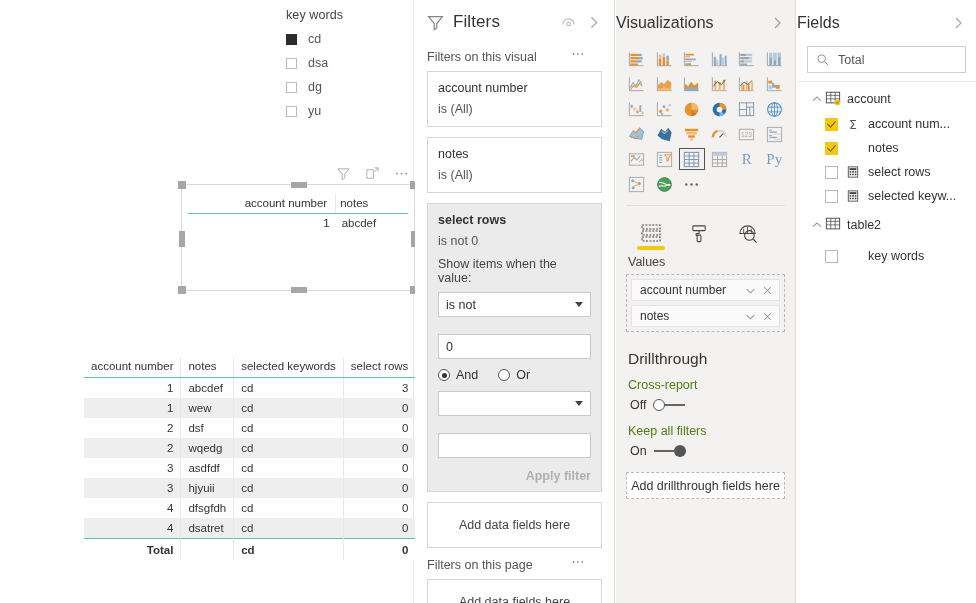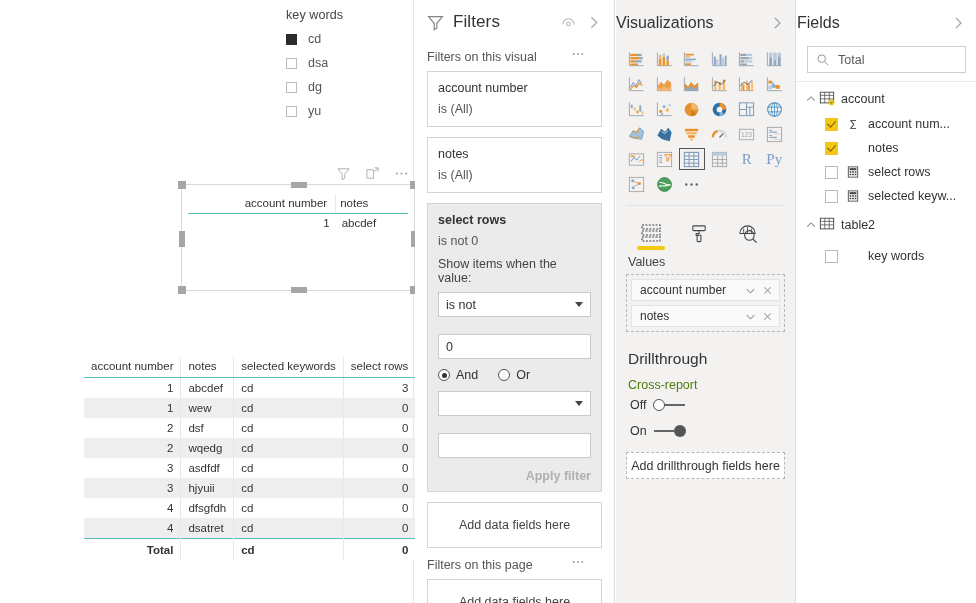--- a/index.html
+++ b/index.html
@@ -193,21 +193,21 @@
     background: #ffffff; overflow: hidden;
   }
   .srch-wrap { padding: 0 10px 8px 10px; }
   .srch {
     display: flex; align-items: center; height: 27px;
     border: 1px solid #cfcfcf; background: #fff; padding: 0 8px;
   }
   .srch svg { opacity: .65; margin-right: 8px; flex: none; }
   .srch .ph { font-size: 12.5px; color: #5a5a5a; }
   .fields-divider { height: 1px; background: #e8e8e8; margin-bottom: 4px; }
-  .tbl-row { display: flex; align-items: center; height: 26px; padding-left: 6px; cursor: pointer; }
+  .tbl-row { display: flex; align-items: center; height: 26px; padding-left: 12px; cursor: pointer; }
   .tbl-row .exp { width: 16px; opacity: .65; display: flex; justify-content: center; }
   .tbl-row .tname { font-size: 12.5px; color: #333; margin-left: 6px; }
   .fld-row { display: flex; align-items: center; height: 24px; padding-left: 28px; cursor: pointer; }
   .cbx { width: 13px; height: 13px; border: 1px solid #b9b9b9; background: #fff; flex: none; }
   .cbx.on { background: #f2c811; border-color: #f2c811; position: relative; }
   .cbx.on::after {
     content: ""; position: absolute; left: 3px; top: 0.5px; width: 4px; height: 7px;
     border: solid #7a5c00; border-width: 0 1.6px 1.6px 0; transform: rotate(42deg);
   }
   .fld-ic { width: 14px; margin-left: 8px; display: flex; justify-content: center; flex: none; }
@@ -779,20 +779,21 @@
 
     <div class="dt-title">Drillthrough</div>
     <div class="dt-label">Cross-report</div>
     <div class="toggle-row">
       <span class="tl">Off</span>
       <span class="tog off">
         <span class="bar"></span>
         <span class="knob"></span>
       </span>
     </div>
+    <div class="dt-label">Keep all filters</div>
     <div class="toggle-row">
       <span class="tl">On</span>
       <span class="tog on">
         <span class="bar"></span>
         <span class="knob"></span>
       </span>
     </div>
     <div class="dt-drop">Add drillthrough fields here</div>
   </div>
 

